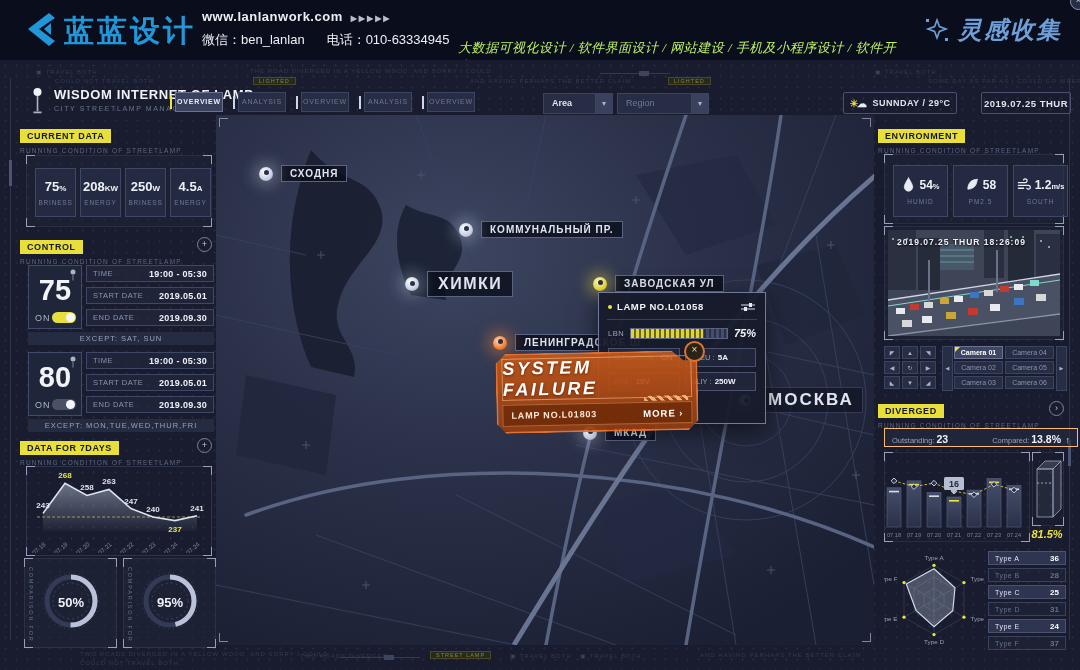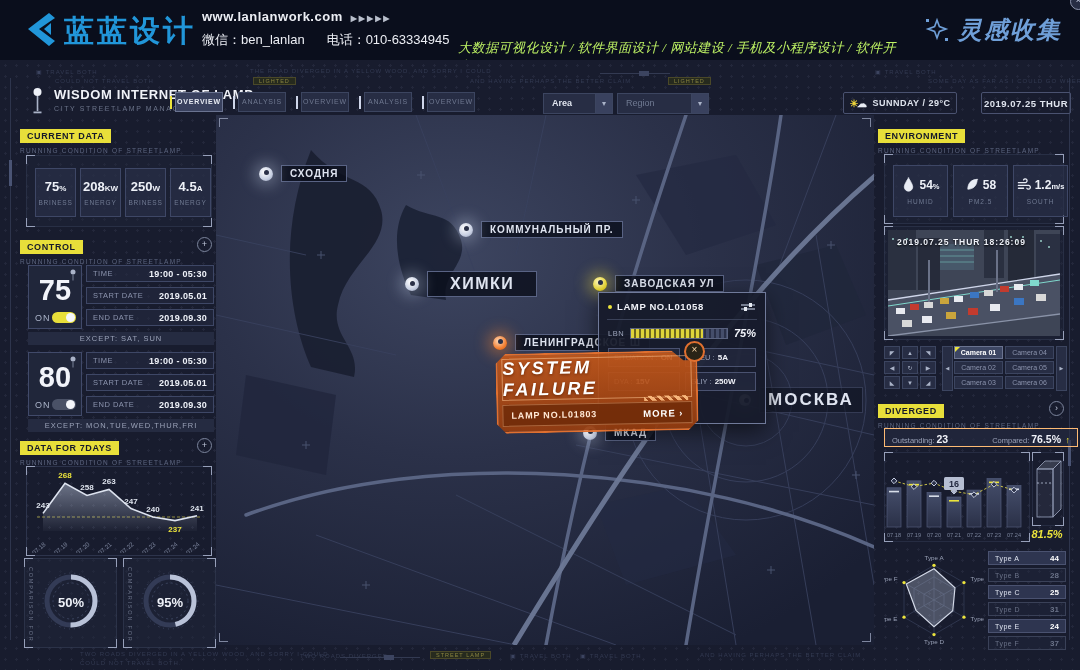--- a/index.html
+++ b/index.html
@@ -116,21 +116,21 @@
     background:radial-gradient(circle at 40% 35%,#ffffff,#c7cfe2 60%,#8a93ad);
     box-shadow:0 0 14px 6px rgba(225,235,255,.25);position:relative;}
   .pdot:after{content:"";position:absolute;left:4.5px;top:3.5px;width:5px;height:5px;border-radius:50%;background:#2a3047;}
   .pin.yellow .pdot{background:radial-gradient(circle at 40% 35%,#fff9c4,#e8d62e 65%,#b7a41c);
     box-shadow:0 0 14px 6px rgba(240,220,60,.35);}
   .pin.orange .pdot{background:radial-gradient(circle at 40% 35%,#ffd9b8,#f07828 65%,#b9531a);
     box-shadow:0 0 14px 6px rgba(240,130,50,.4);}
   .pin.dim .pdot{opacity:.8;width:12px;height:12px;}
   .plabel{margin-left:8px;background:rgba(10,14,26,.8);border:1px solid #596384;color:#dfe4f0;
     font-size:10px;font-weight:bold;letter-spacing:1px;padding:2px 8px;white-space:nowrap;}
-  .pin.large .plabel{font-size:16px;padding:3px 22px;letter-spacing:1.5px;}
+  .pin.large .plabel{font-size:16px;padding:3px 10px;letter-spacing:1.5px;}
   .pin.city .plabel{background:rgba(10,14,26,.5);border-color:rgba(90,100,135,.45);font-size:17px;letter-spacing:2px;}
 
   
   #lamp-popup{position:absolute;left:598px;top:292px;width:166px;height:130px;
     background:rgba(22,27,43,.94);border:1px solid #707a9a;box-shadow:0 8px 22px rgba(0,0,0,.55);z-index:5;}
   #lamp-popup .hd{position:absolute;left:9px;top:8px;display:flex;align-items:center;gap:5px;}
   #lamp-popup .dot{width:4px;height:4px;border-radius:50%;background:#ece43c;}
   #lamp-popup .ttl{font-size:9.5px;font-weight:bold;color:#f0f2f8;letter-spacing:.6px;}
   #popup-close{position:absolute;right:-7px;top:-7px;width:15px;height:15px;border-radius:50%;
     background:#272d44;border:1px solid #8b93ad;color:#cfd6ea;font-size:9px;line-height:13px;text-align:center;cursor:pointer;z-index:6;}
@@ -725,21 +725,21 @@
     </div>
   <span id="cam-next">▶</span>
 
   <div class="rsec" style="top:400px;">
     <span class="badge">DIVERGED</span>
     <span class="plusbtn" style="right:2px;top:1px;">›</span>
     <div class="sub">RUNNING CONDITION OF STREETLAMP</div>
   </div>
   <div id="wb-stats" class="abs">
     <span><span class="sl">Outstanding:</span><b>23</b></span>
-    <span><span class="sl">Compared:</span><b>76.5%</b> <span class="up">↑</span></span>
+    <span><span class="sl">Compared:</span><b>13.8%</b> <span class="up">↑</span></span>
   </div>
   <div class="frame abs" id="wb-chartframe" style="background:none;">
     <span class="cnr"></span>
     <div id="wbchart" style="position:absolute;left:-2px;top:-2px;"><svg width="148" height="92" viewBox="0 0 148 92">
           <defs>
             <linearGradient id="bg1" x1="0" y1="0" x2="0" y2="1">
               <stop offset="0%" stop-color="#454e6b"></stop>
               <stop offset="100%" stop-color="#2a3047"></stop>
             </linearGradient>
           </defs>
@@ -808,21 +808,21 @@
         <text x="52" y="12" text-anchor="middle" font-size="6.5" fill="#98a0b6" font-family="Liberation Sans,sans-serif">Type A</text>
         <text x="90" y="34" text-anchor="start" font-size="6.5" fill="#98a0b6" font-family="Liberation Sans,sans-serif">Type B</text>
         <text x="90" y="76" text-anchor="start" font-size="6.5" fill="#98a0b6" font-family="Liberation Sans,sans-serif">Type C</text>
         <text x="52" y="100" text-anchor="middle" font-size="6.5" fill="#98a0b6" font-family="Liberation Sans,sans-serif">Type D</text>
         <text x="14" y="76" text-anchor="end" font-size="6.5" fill="#98a0b6" font-family="Liberation Sans,sans-serif">Type E</text>
         <text x="14" y="34" text-anchor="end" font-size="6.5" fill="#98a0b6" font-family="Liberation Sans,sans-serif">Type F</text>
       </svg></div>
   <div id="type-list">
       <div class="trow hl">
         <span class="tl">Type A</span>
-        <span class="tv">44</span>
+        <span class="tv">36</span>
       </div>
       <div class="trow">
         <span class="tl">Type B</span>
         <span class="tv">28</span>
       </div>
       <div class="trow hl">
         <span class="tl">Type C</span>
         <span class="tv">25</span>
       </div>
       <div class="trow">

